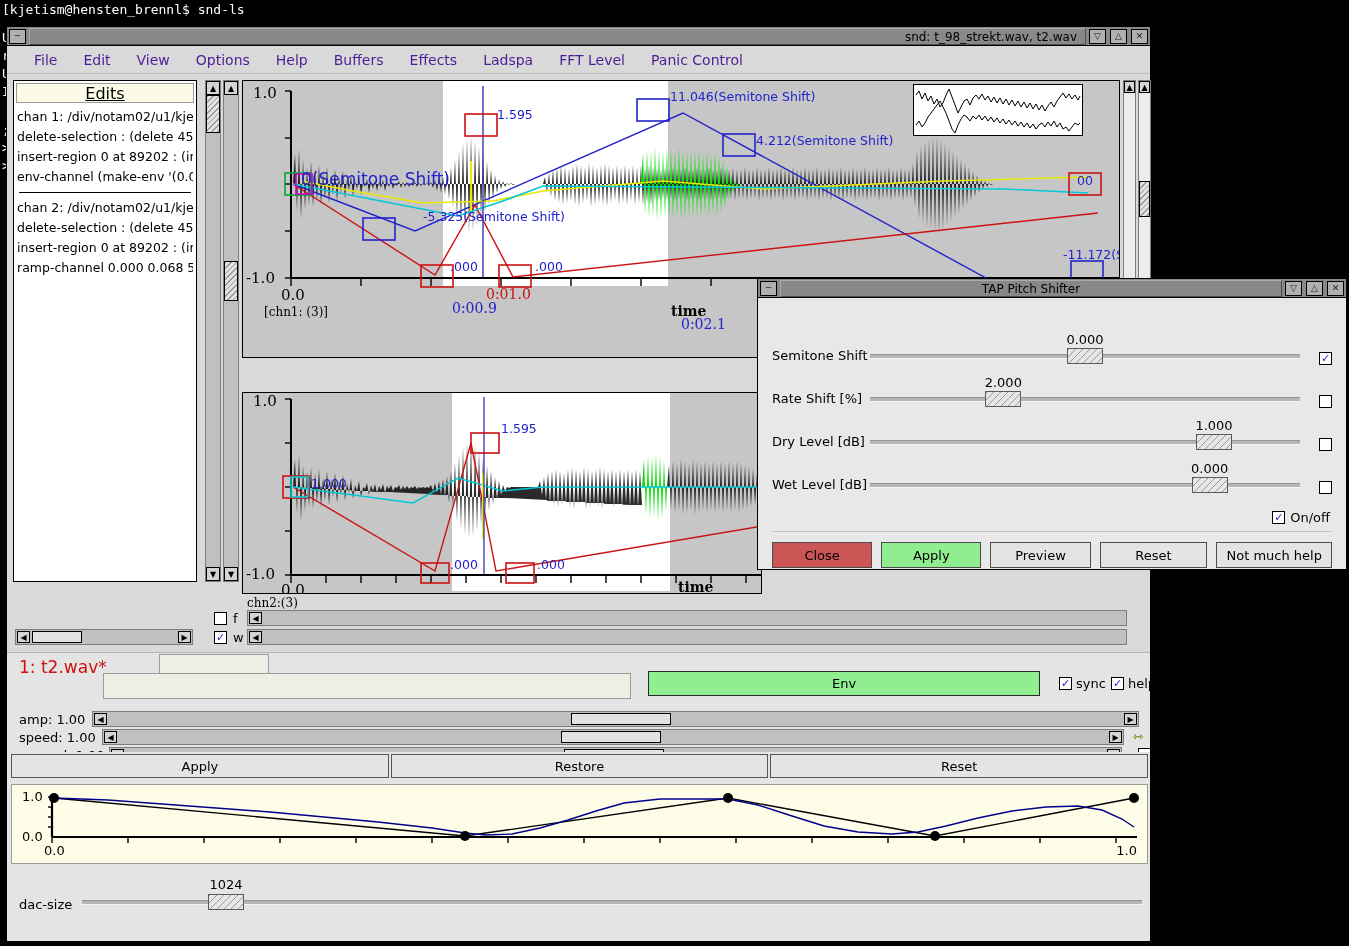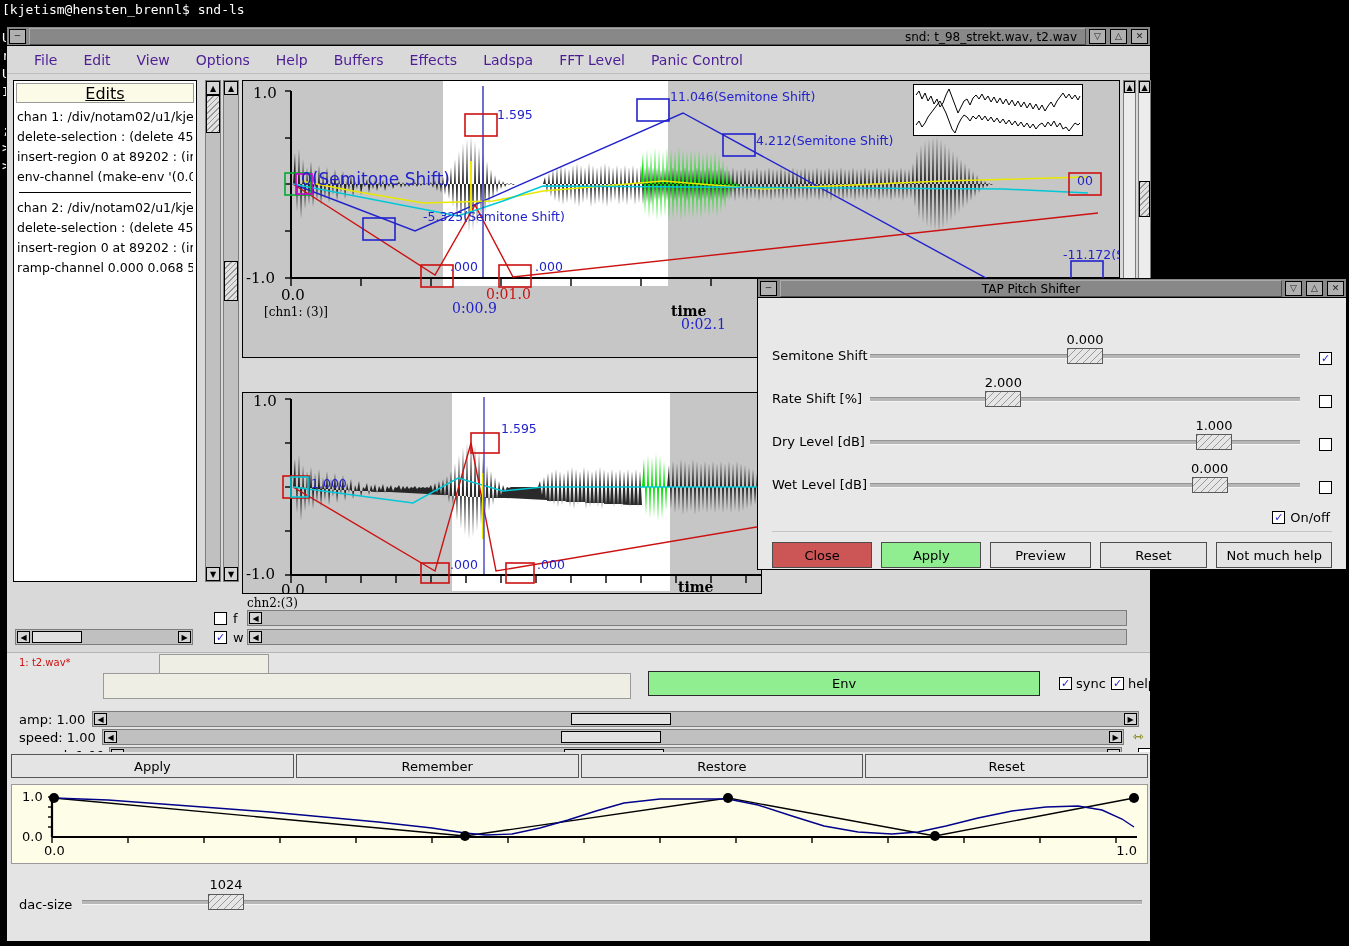--- a/index.html
+++ b/index.html
@@ -454,21 +454,21 @@
       </div>
 
       <div class="hsb" style="position:absolute; left:8px; top:555px; width:178px;">
         <div class="hsb-arrow" style="left:1px;">◀</div>
         <div class="hsb-thumb hatch" style="left:16px; width:50px;"></div>
         <div class="hsb-arrow" style="right:1px;">▶</div>
       </div>
 
       <div style="position:absolute; left:0px; top:578px; width:1143px; height:135px; background:#e4e4e4; border-top:1px solid #b4b4b4;">
 
-        <div style="position:absolute; left:12px; top:4px; font-size:10px; color:#cc1111;">1: t2.wav*</div>
+        <div style="position:absolute; left:12px; top:4px; font-size:17px; color:#cc1111;">1: t2.wav*</div>
         <div class="textfield" style="position:absolute; left:152px; top:1px; width:110px; height:24px;"></div>
         <div class="textfield" style="position:absolute; left:96px; top:20px; width:528px; height:26px;"></div>
         <div class="envbtn" style="position:absolute; left:641px; top:18px; width:392px;">Env</div>
         <div style="position:absolute; left:1052px; top:23px; display:flex; align-items:center; gap:4px;">
           <span class="chk">✓</span>
           <span class="lbl">sync</span>
         </div>
         <div style="position:absolute; left:1104px; top:23px; display:flex; align-items:center; gap:4px;">
           <span class="chk">✓</span>
           <span class="lbl">help</span>
@@ -536,21 +536,20 @@
         <span class="lbl">dB</span>
       </div>
       <div style="position:absolute; left:1131px; top:733px; width:13px; height:13px; background:#fff; border:1px solid #000;"></div>
 
     </div>
   </div>
 
   <div style="position:absolute; left:6px; top:752px; width:1145px; height:190px; background:#e4e4e4; border:1px solid #000; border-top:none;">
     <div style="position:absolute; left:4px; top:2px; display:flex; gap:2px; width:1137px;">
       <div class="bigbtn" style="flex:1;">Apply</div>
-      <div class="bigbtn" style="flex:1;">Remember</div>
       <div class="bigbtn" style="flex:1;">Restore</div>
       <div class="bigbtn" style="flex:1;">Reset</div>
     </div>
 
     <div class="envgraph" style="position:absolute; left:4px; top:32px; width:1137px; height:80px;">
       <svg width="1135" height="78" viewBox="0 0 1135 78">
         <line x1="40" y1="12" x2="40" y2="52" stroke="#000" stroke-width="2.2"></line>
         <line x1="40" y1="52" x2="1125" y2="52" stroke="#000" stroke-width="2.2"></line>
         <g stroke="#000" stroke-width="1.4">
           <line x1="36" y1="12" x2="40" y2="12"></line>

